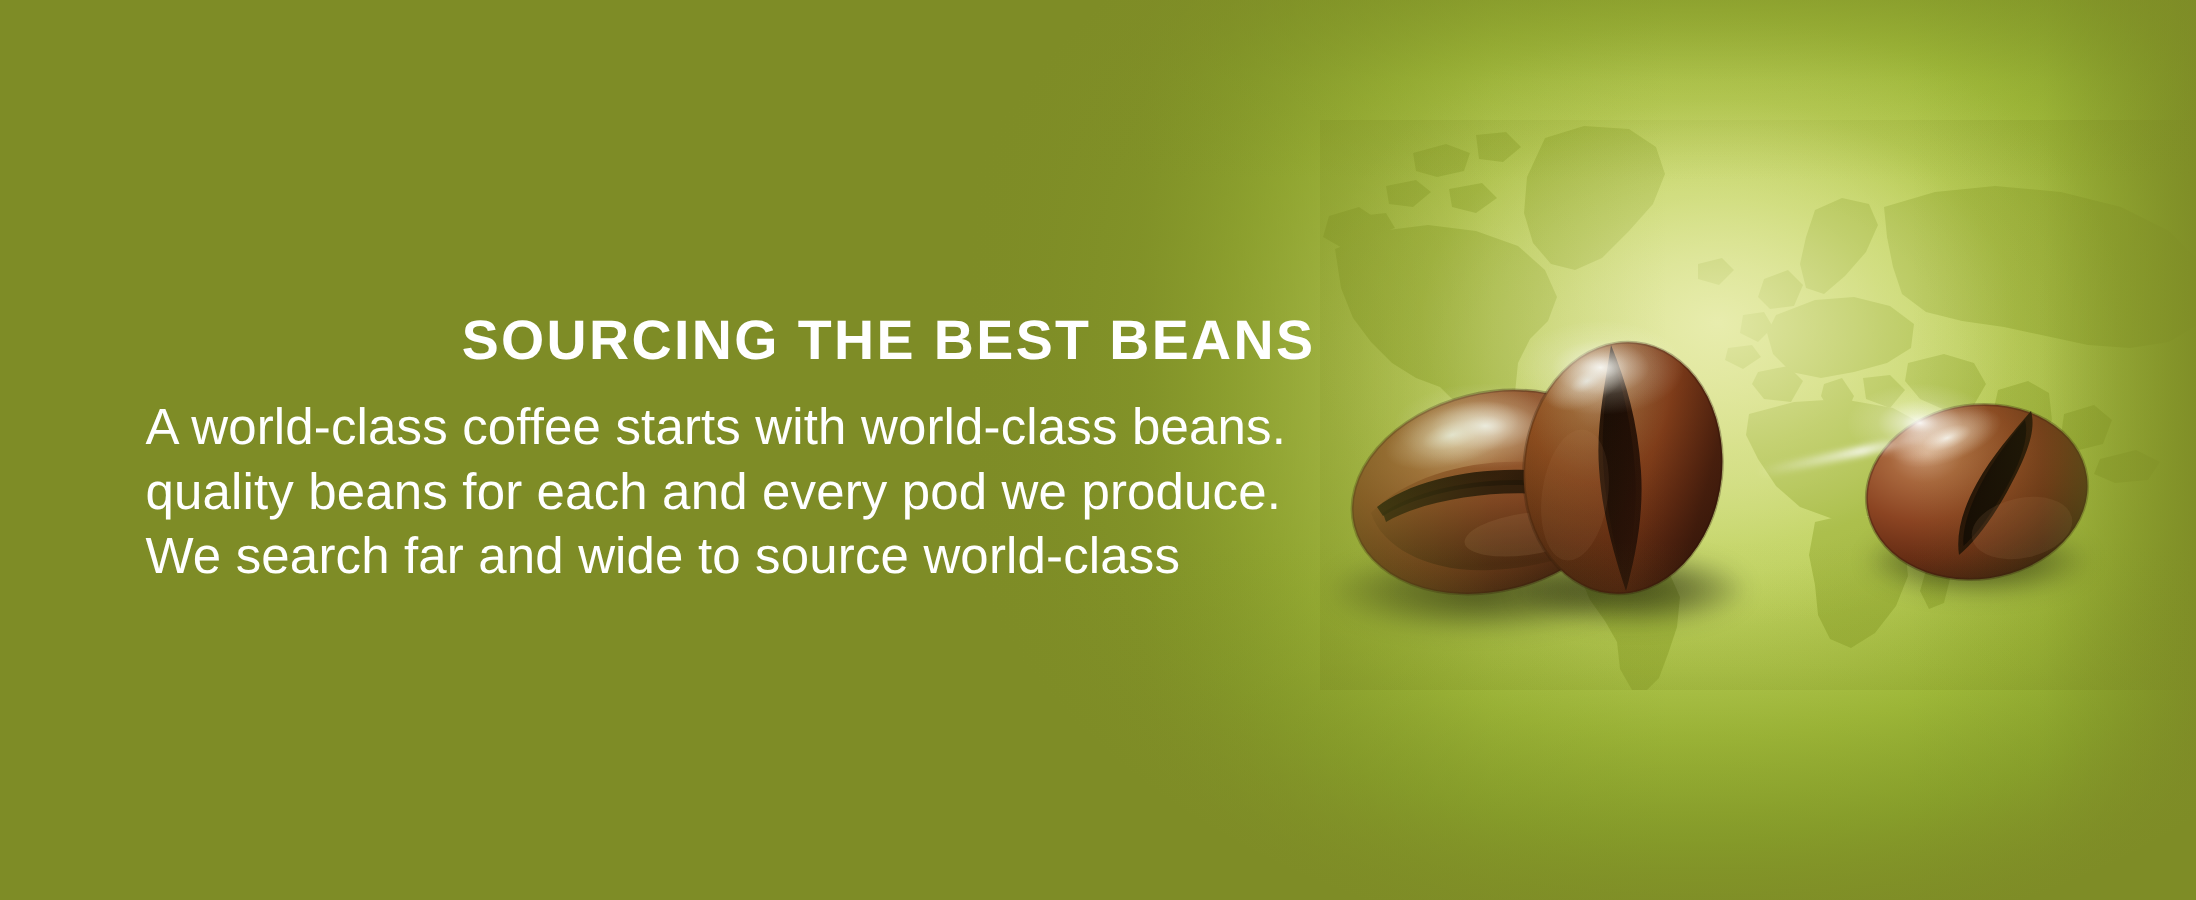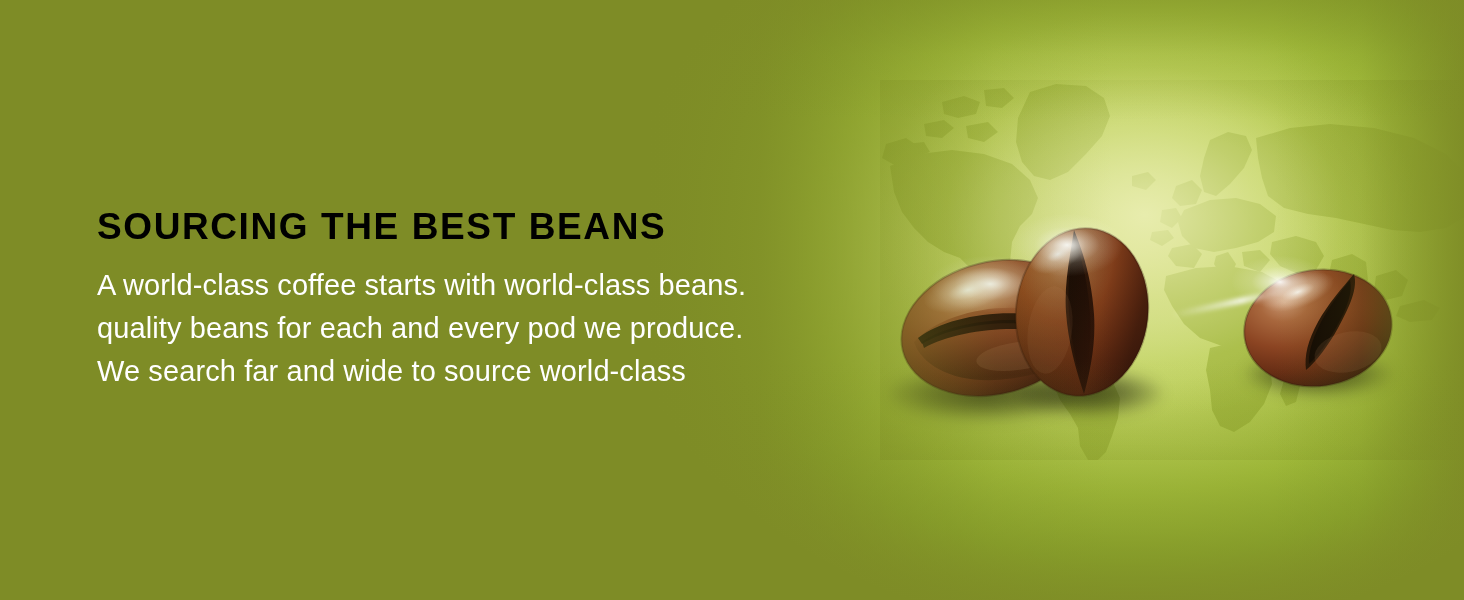--- a/index.html
+++ b/index.html
@@ -146,32 +146,33 @@
 
   
   .copy {
     position: absolute;
     left: 97px;
     top: 208px;
     width: 780px;
   }
   .headline {
     margin: 0;
-    color: #000000;
+    color: #ffffff;
     font-size: 37px;
     font-weight: bold;
     letter-spacing: 1.6px;
     line-height: 1;
     white-space: nowrap;
+    text-align: right;
   }
   .body-copy {
     margin: 0;
     padding-top: 19px;
     color: #ffffff;
-    font-size: 29px;
+    font-size: 34px;
     font-weight: 300;
     line-height: 43px;
     letter-spacing: 0.1px;
   }
   .body-copy .line { display: block; white-space: nowrap; }
 </style>
 </head>
 <body>
 
 <div class="banner">

